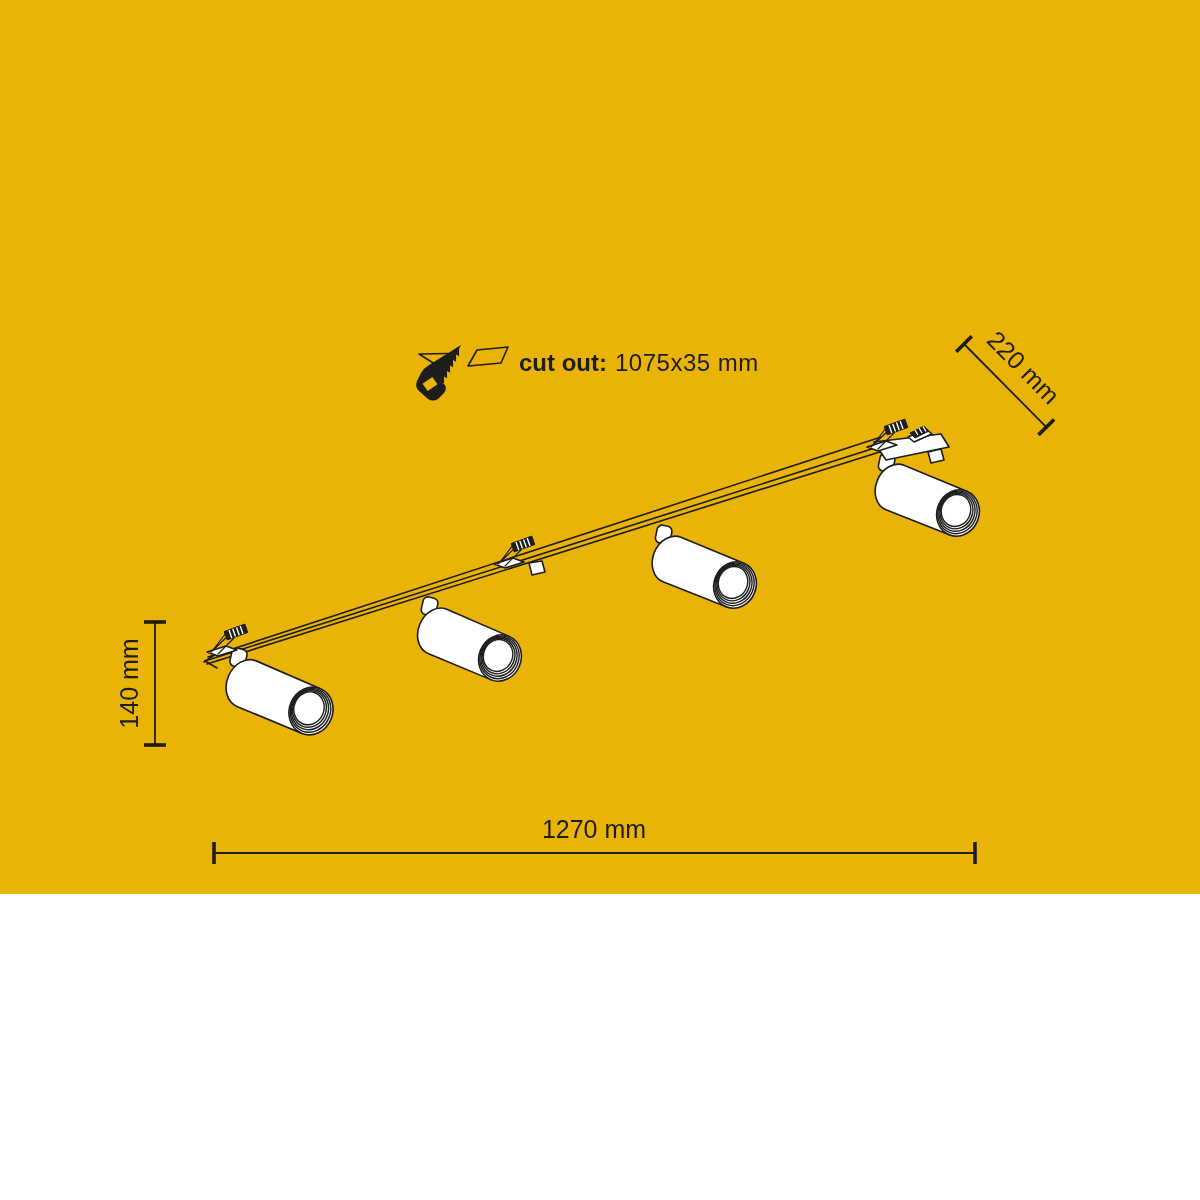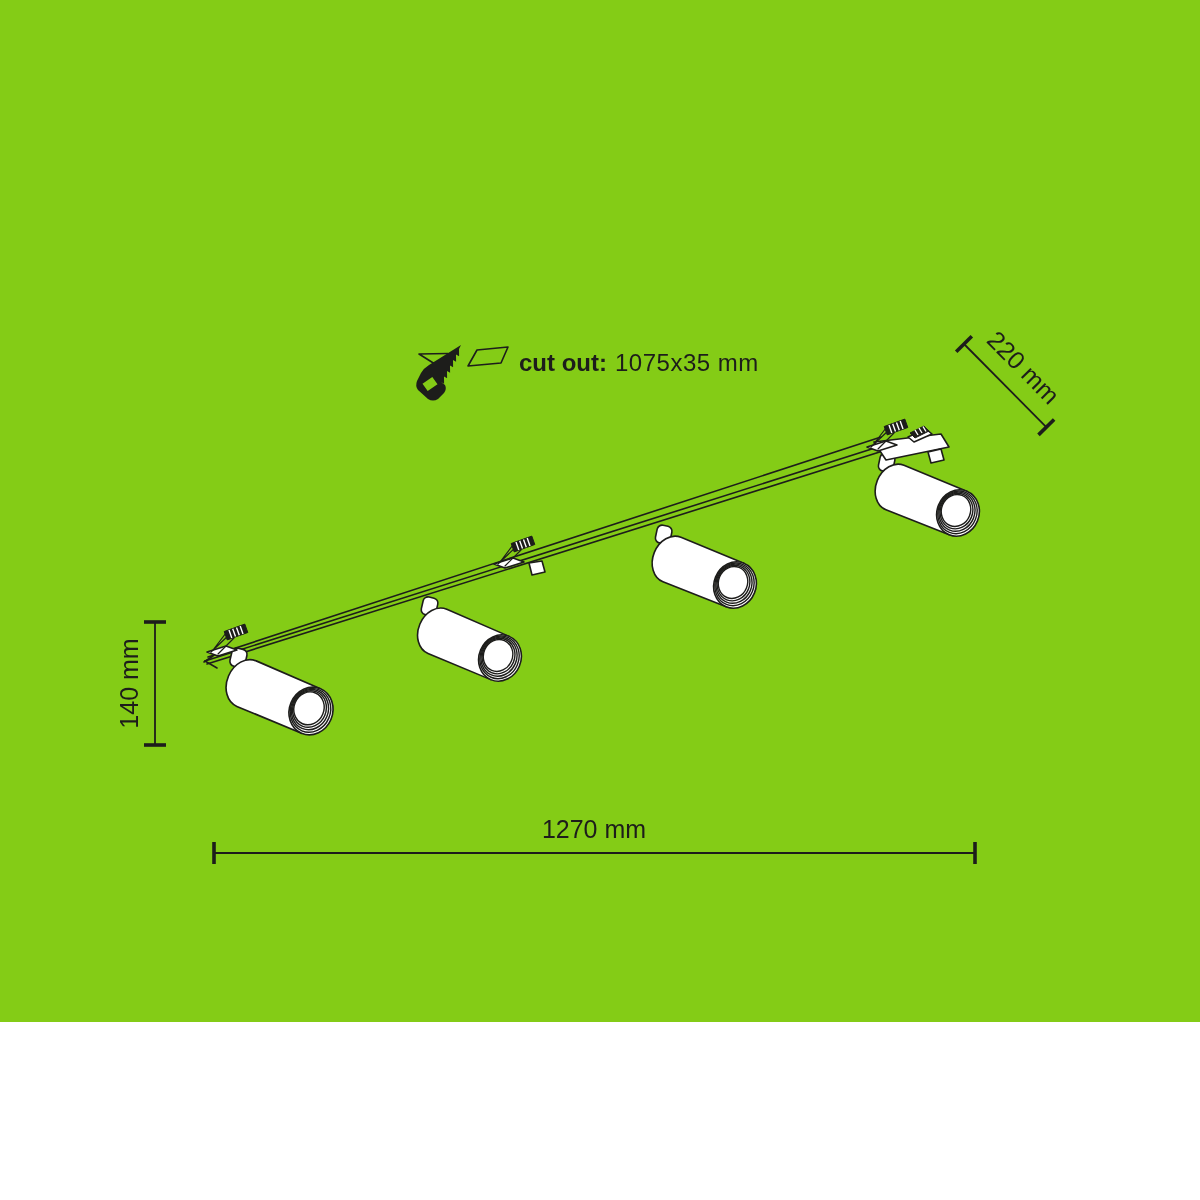--- a/index.html
+++ b/index.html
@@ -1,16 +1,16 @@
 <!DOCTYPE html>
 <html><head>
 <meta charset="utf-8">
 <style>
   html,body { margin:0; padding:0; background:#ffffff; }
-  .stage { width:1200px; height:1022px; position:relative; background:#84cc16; overflow:hidden; }
+  .stage { width:1200px; height:894px; position:relative; background:#eab308; overflow:hidden; }
   svg { display:block; }
   .ln   { stroke:#1d1d1b; stroke-width:1.6; fill:none; stroke-linecap:round; stroke-linejoin:round; }
   .wh   { fill:#ffffff; stroke:#1d1d1b; stroke-width:1.6; stroke-linejoin:round; }
   .nf   { fill:none; stroke:#1d1d1b; stroke-width:1.4; }
   .ink  { fill:#1d1d1b; stroke:#1d1d1b; stroke-width:1; stroke-linejoin:round; }
   .inkev{ fill:#1d1d1b; fill-rule:evenodd; stroke:none; }
   .rib  { stroke:#ffffff; stroke-width:1.4; fill:none; stroke-linecap:butt; }
   .wire { stroke:#1d1d1b; stroke-width:1.2; fill:none; stroke-linecap:round; }
   .dim  { stroke:#1d1d1b; stroke-width:1.8; fill:none; }
   .tick { stroke:#1d1d1b; stroke-width:3.6; fill:none; }

